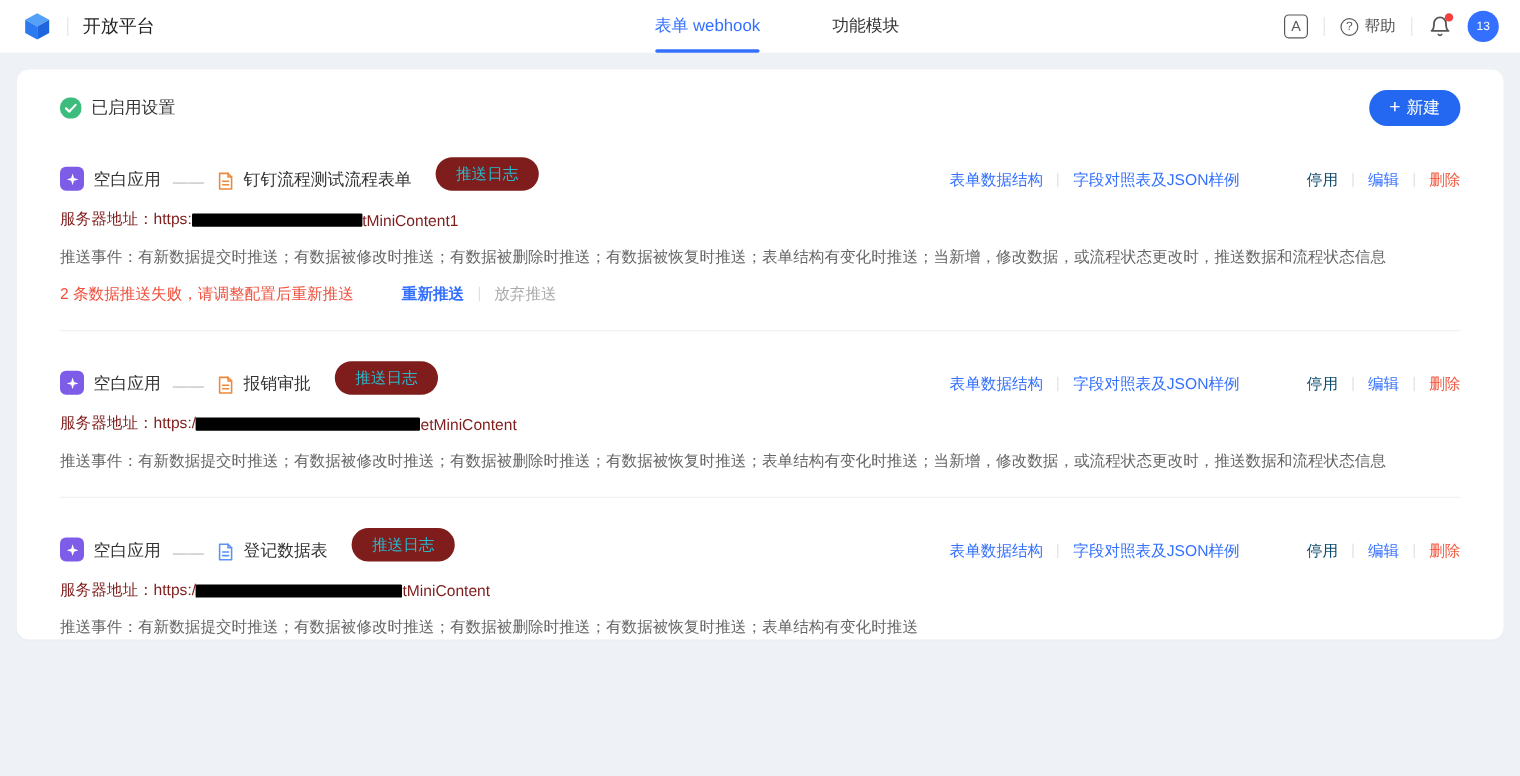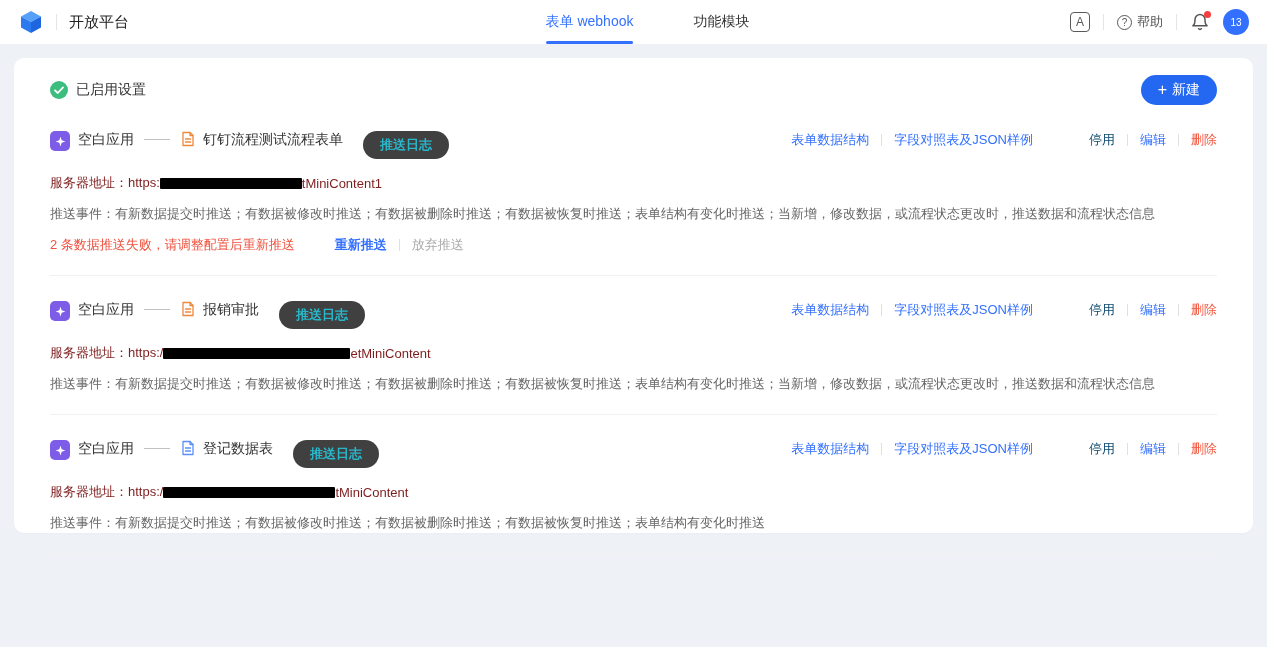--- a/index.html
+++ b/index.html
@@ -56,36 +56,35 @@
   .panel-title { font-size:14px; color:#333; font-weight:500; }
   .new-btn {
     margin-left:auto; background:#2468f2; color:#fff; border:none;
     height:30px; padding:0 17px; border-radius:16px; font-size:14px;
     display:flex; align-items:center; gap:5px; cursor:pointer;
     font-family:inherit;
   }
   .plus { font-size:16px; line-height:1; }
   
   .row { padding:25px 0 21px; border-bottom:1px solid #f1f1f1; }
-  .row-title { display:flex; align-items:flex-start; }
+  .row-title { display:flex; align-items:flex-end; }
   .app-icon {
     width:20px; height:20px; border-radius:5px; background:#7d5ce8;
     display:flex; align-items:center; justify-content:center; margin-right:8px;
   }
   .app-name { font-size:14px; color:#333; }
   .dash { color:#b9b9b9; margin:0 10px; font-size:13px; }
   .doc-icon { width:16px; height:16px; margin-right:7px; display:flex; }
   .doc-orange { color:#f0883a; }
   .doc-blue { color:#5b8ff9; }
   .form-name { font-size:14px; color:#333; }
   .log-pill {
-    margin-left:20px; background:#404040; color:#29b7cb; font-size:13px;
+    margin-left:20px; background:#7f1d1d; color:#29b7cb; font-size:13px;
     padding:5px 17px; border-radius:15px; border:none; cursor:pointer;
     font-family:inherit;
-    font-weight:bold;
   }
   .title-right { margin-left:auto; display:flex; align-items:center; font-size:13px; }
   .link-blue { color:#3370ff; cursor:pointer; }
   .sep { width:1px; height:12px; background:#e0e0e0; margin:0 12px; }
   .gap-lg { margin-left:56px; }
   .link-orange { color:#0c4a6e; cursor:pointer; }
   .link-red { color:#f2553c; cursor:pointer; }
   .server-line { margin-top:15px; font-size:13px; color:#7f1d1d; display:flex; align-items:center; }
   .redact { height:11px; background:#000; display:inline-block; border-radius:1px; }
   .redact.w1 { width:142px; }

